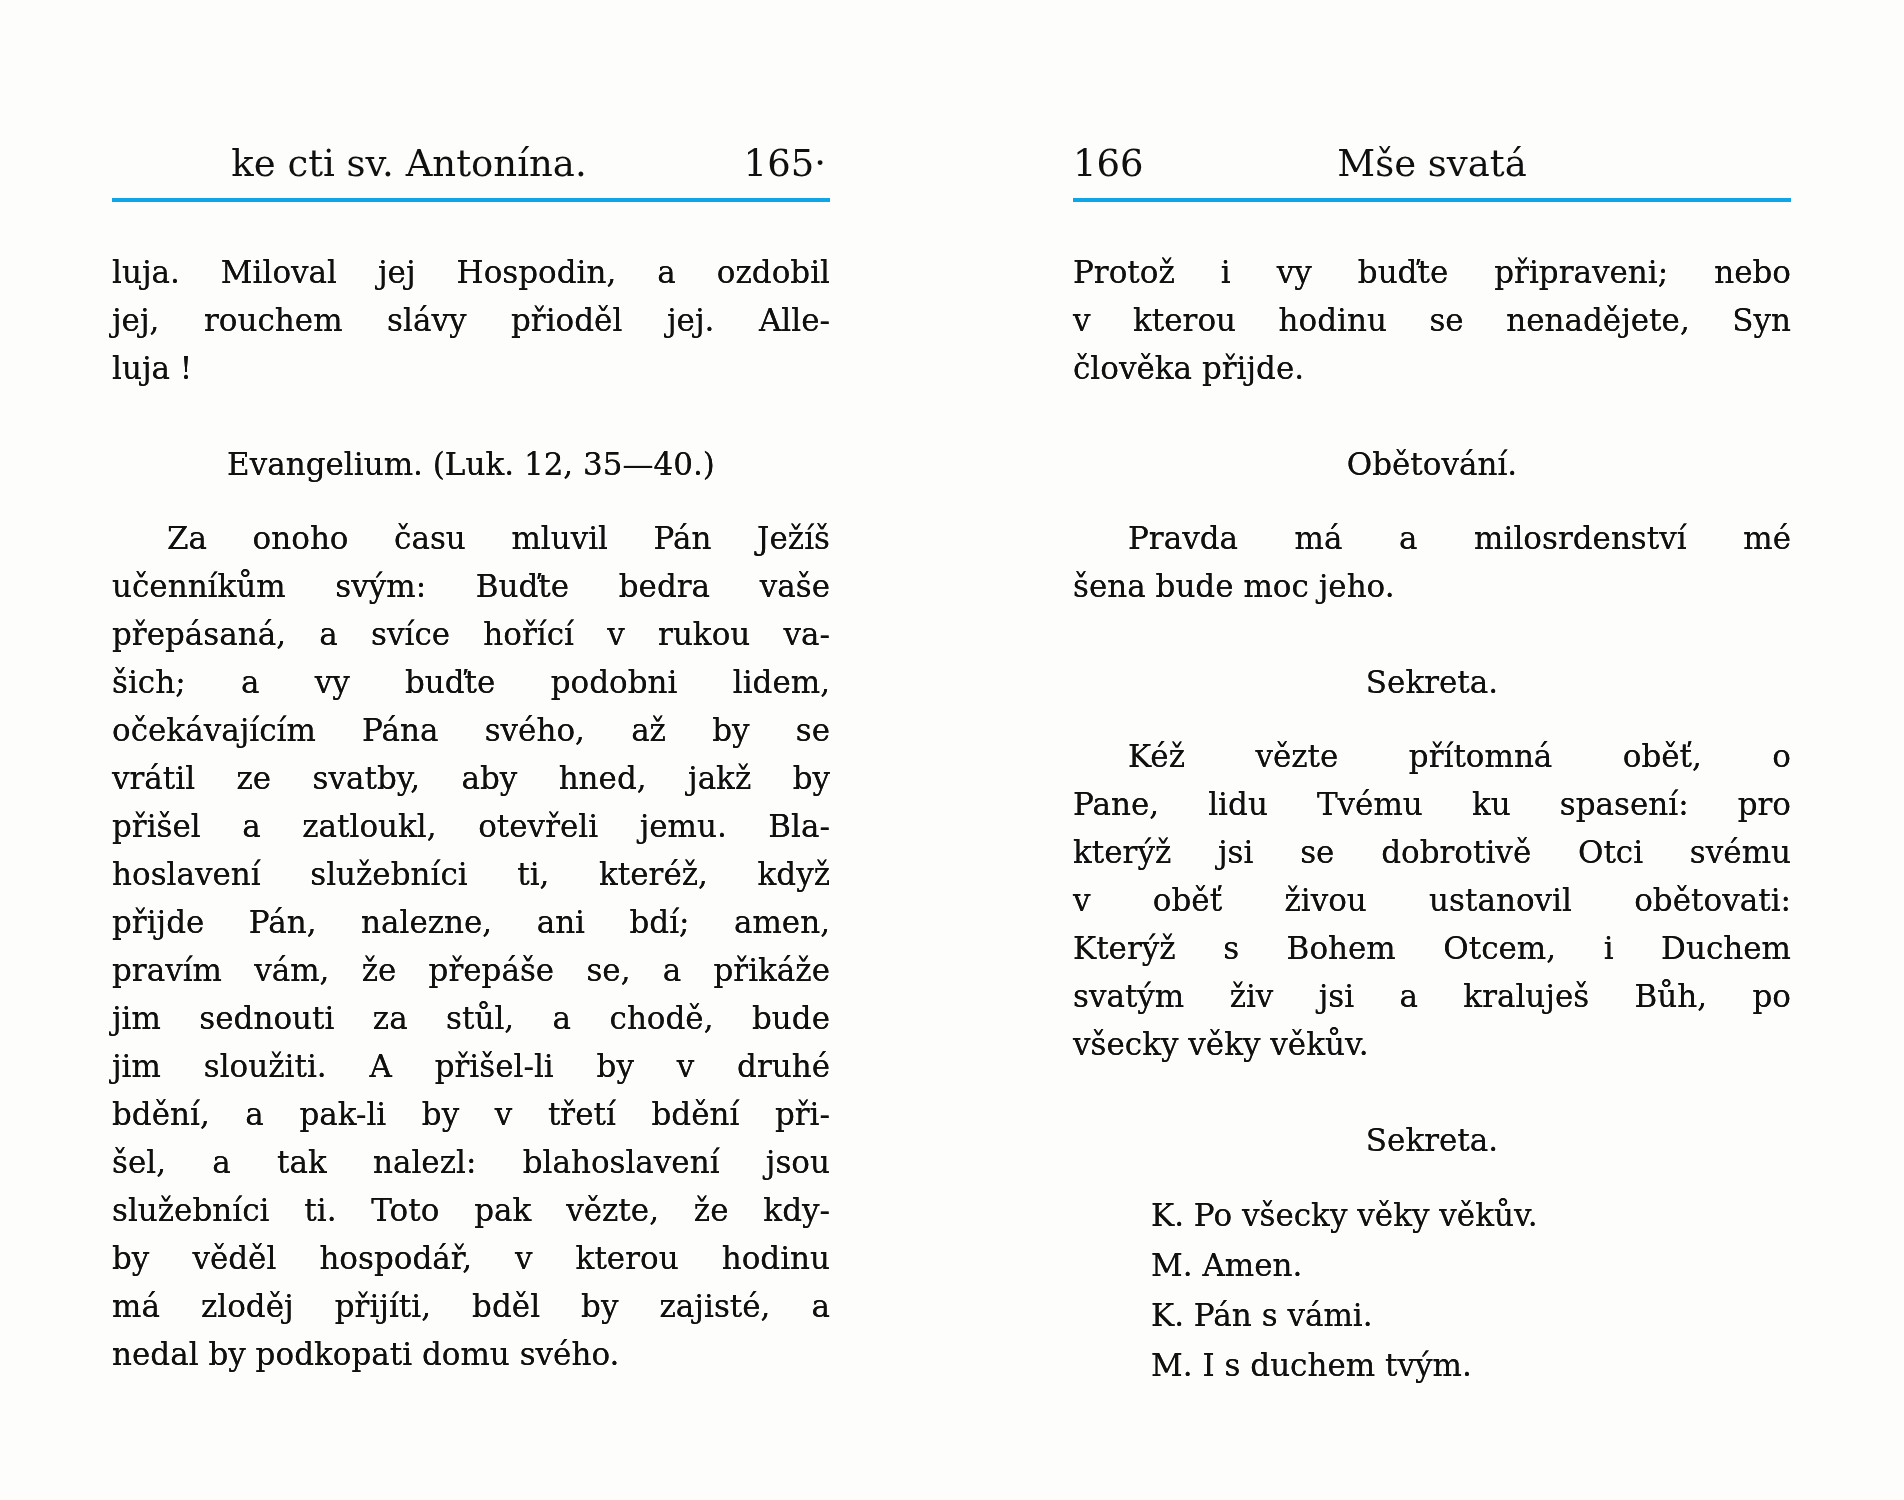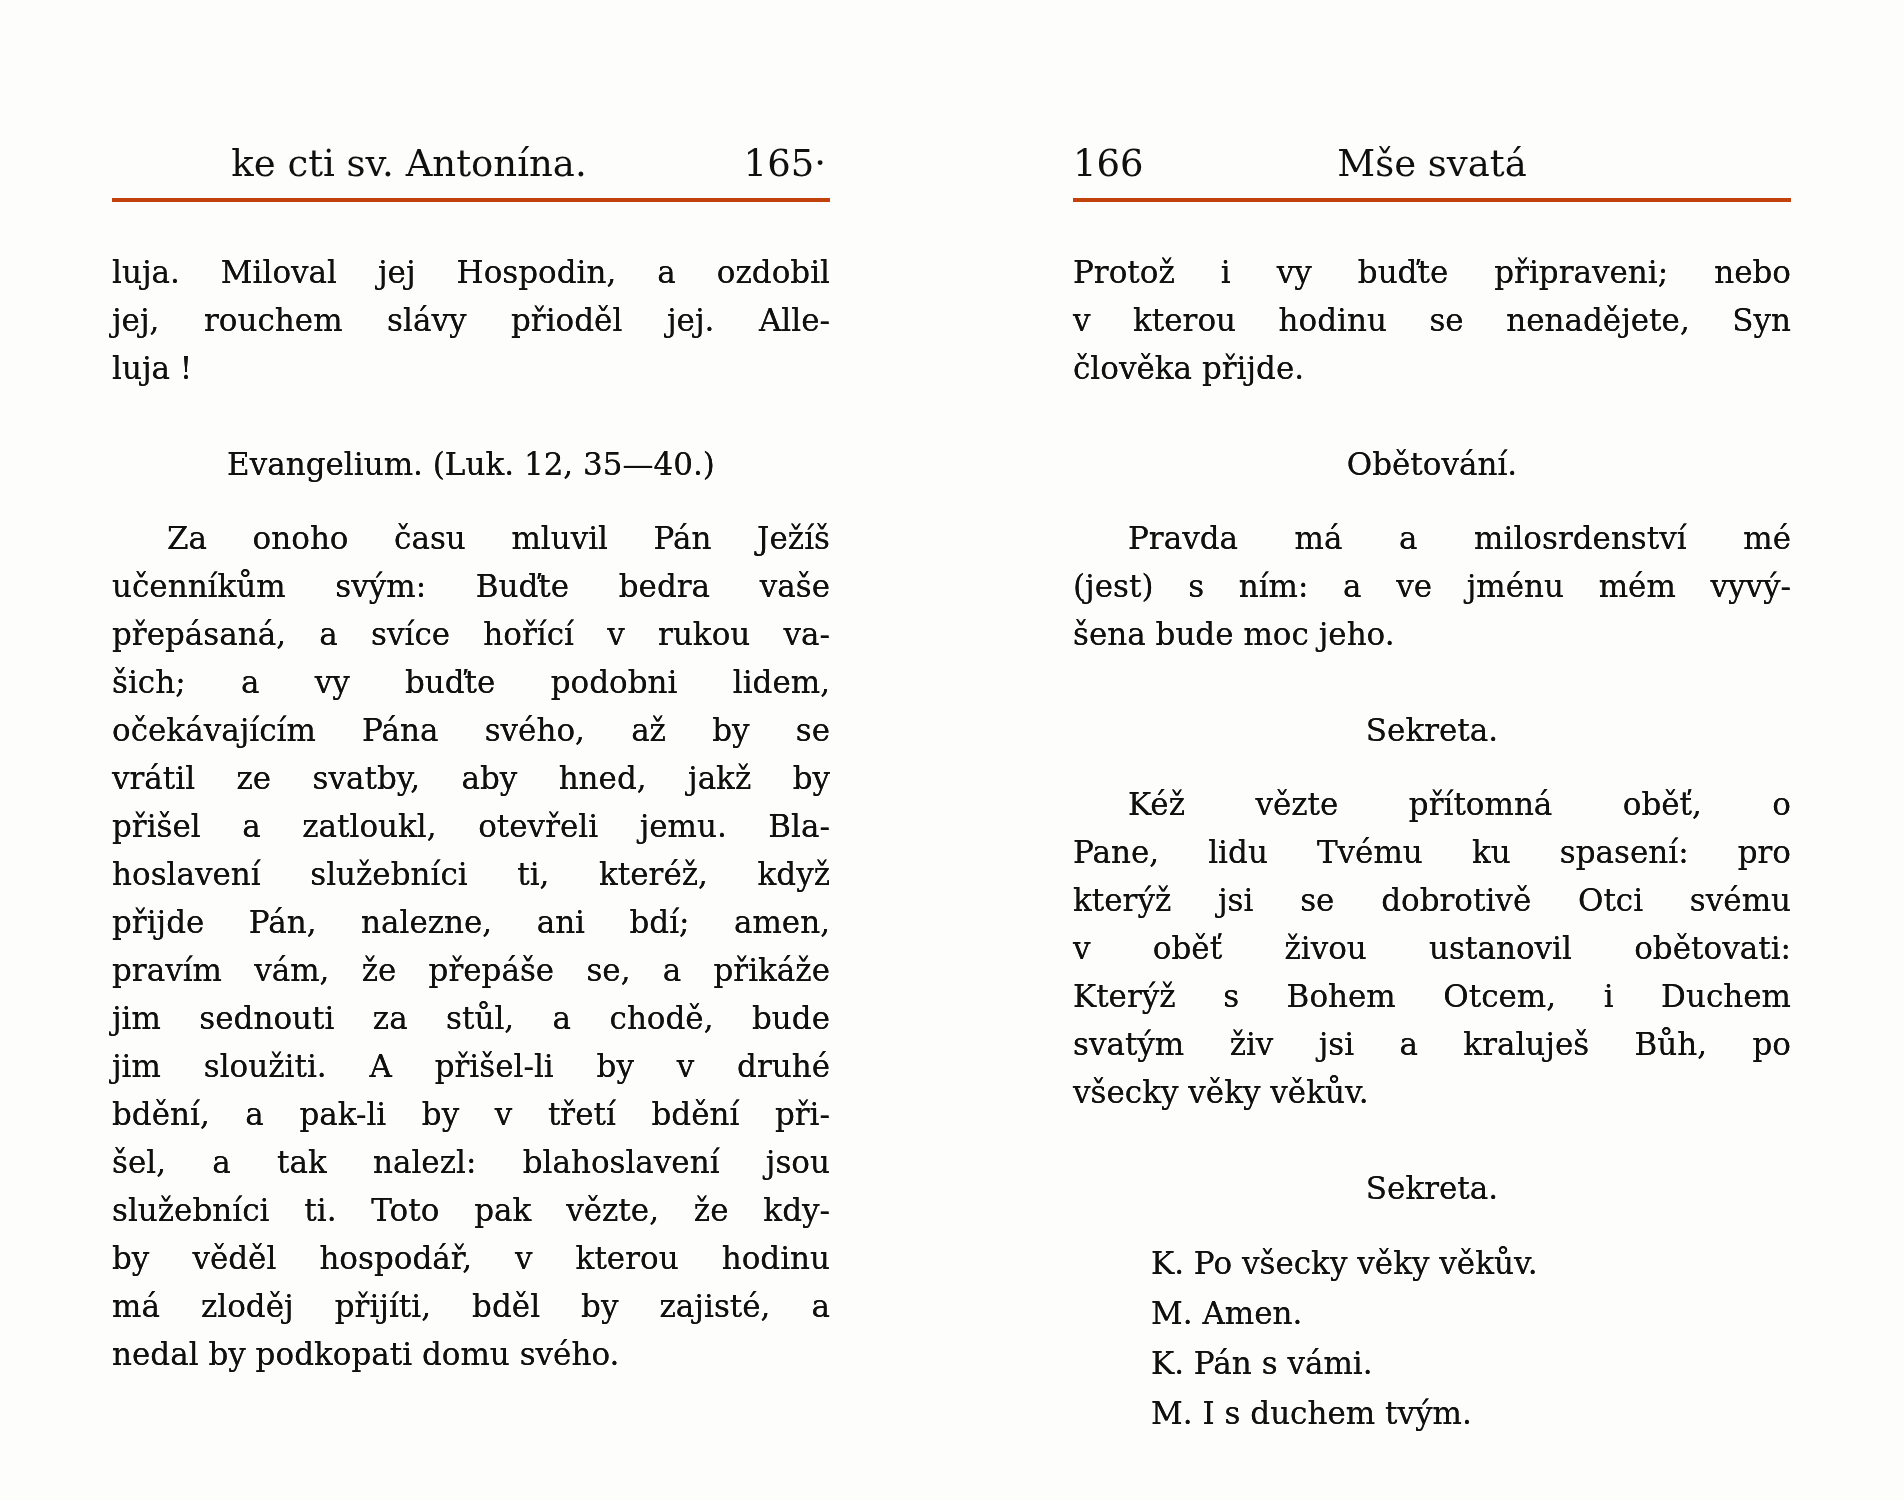--- a/index.html
+++ b/index.html
@@ -23,21 +23,21 @@
   }
   .page.left  { left: 112px; }
   .page.right { left: 1073px; }
 
   .page-header {
     position: relative;
     text-align: center;
     font-size: 37px;
     line-height: 44px;
     padding-bottom: 12px;
-    border-bottom: 4px solid #c2410c;
+    border-bottom: 4px solid #0ea5e9;
     white-space: nowrap;
   }
   .pagenum { position: absolute; top: 0; }
   .page.left  .pagenum { right: 4px; }
   .page.right .pagenum { left: 0; }
   .page.left .title { position: relative; left: -62px; }
 
   .page-body {
     margin-top: 46px;
     font-size: 31px;
@@ -117,21 +117,20 @@
     </header>
     <div class="page-body">
       <div class="para">
           <div class="tline">Protož i vy buďte připraveni; nebo</div>
           <div class="tline">v kterou hodinu se nenadějete, Syn</div>
           <div class="tline last">člověka přijde.</div>
         </div>
       <div class="heading">Obětování.</div>
       <div class="para indent">
           <div class="tline">Pravda má a milosrdenství mé</div>
-          <div class="tline">(jest) s ním: a ve jménu mém vyvý-</div>
           <div class="tline last">šena bude moc jeho.</div>
         </div>
       <div class="heading">Sekreta.</div>
       <div class="para indent">
           <div class="tline">Kéž vězte přítomná oběť, o</div>
           <div class="tline">Pane, lidu Tvému ku spasení: pro</div>
           <div class="tline">kterýž jsi se dobrotivě Otci svému</div>
           <div class="tline">v oběť živou ustanovil obětovati:</div>
           <div class="tline">Kterýž s Bohem Otcem, i Duchem</div>
           <div class="tline">svatým živ jsi a kraluješ Bůh, po</div>

